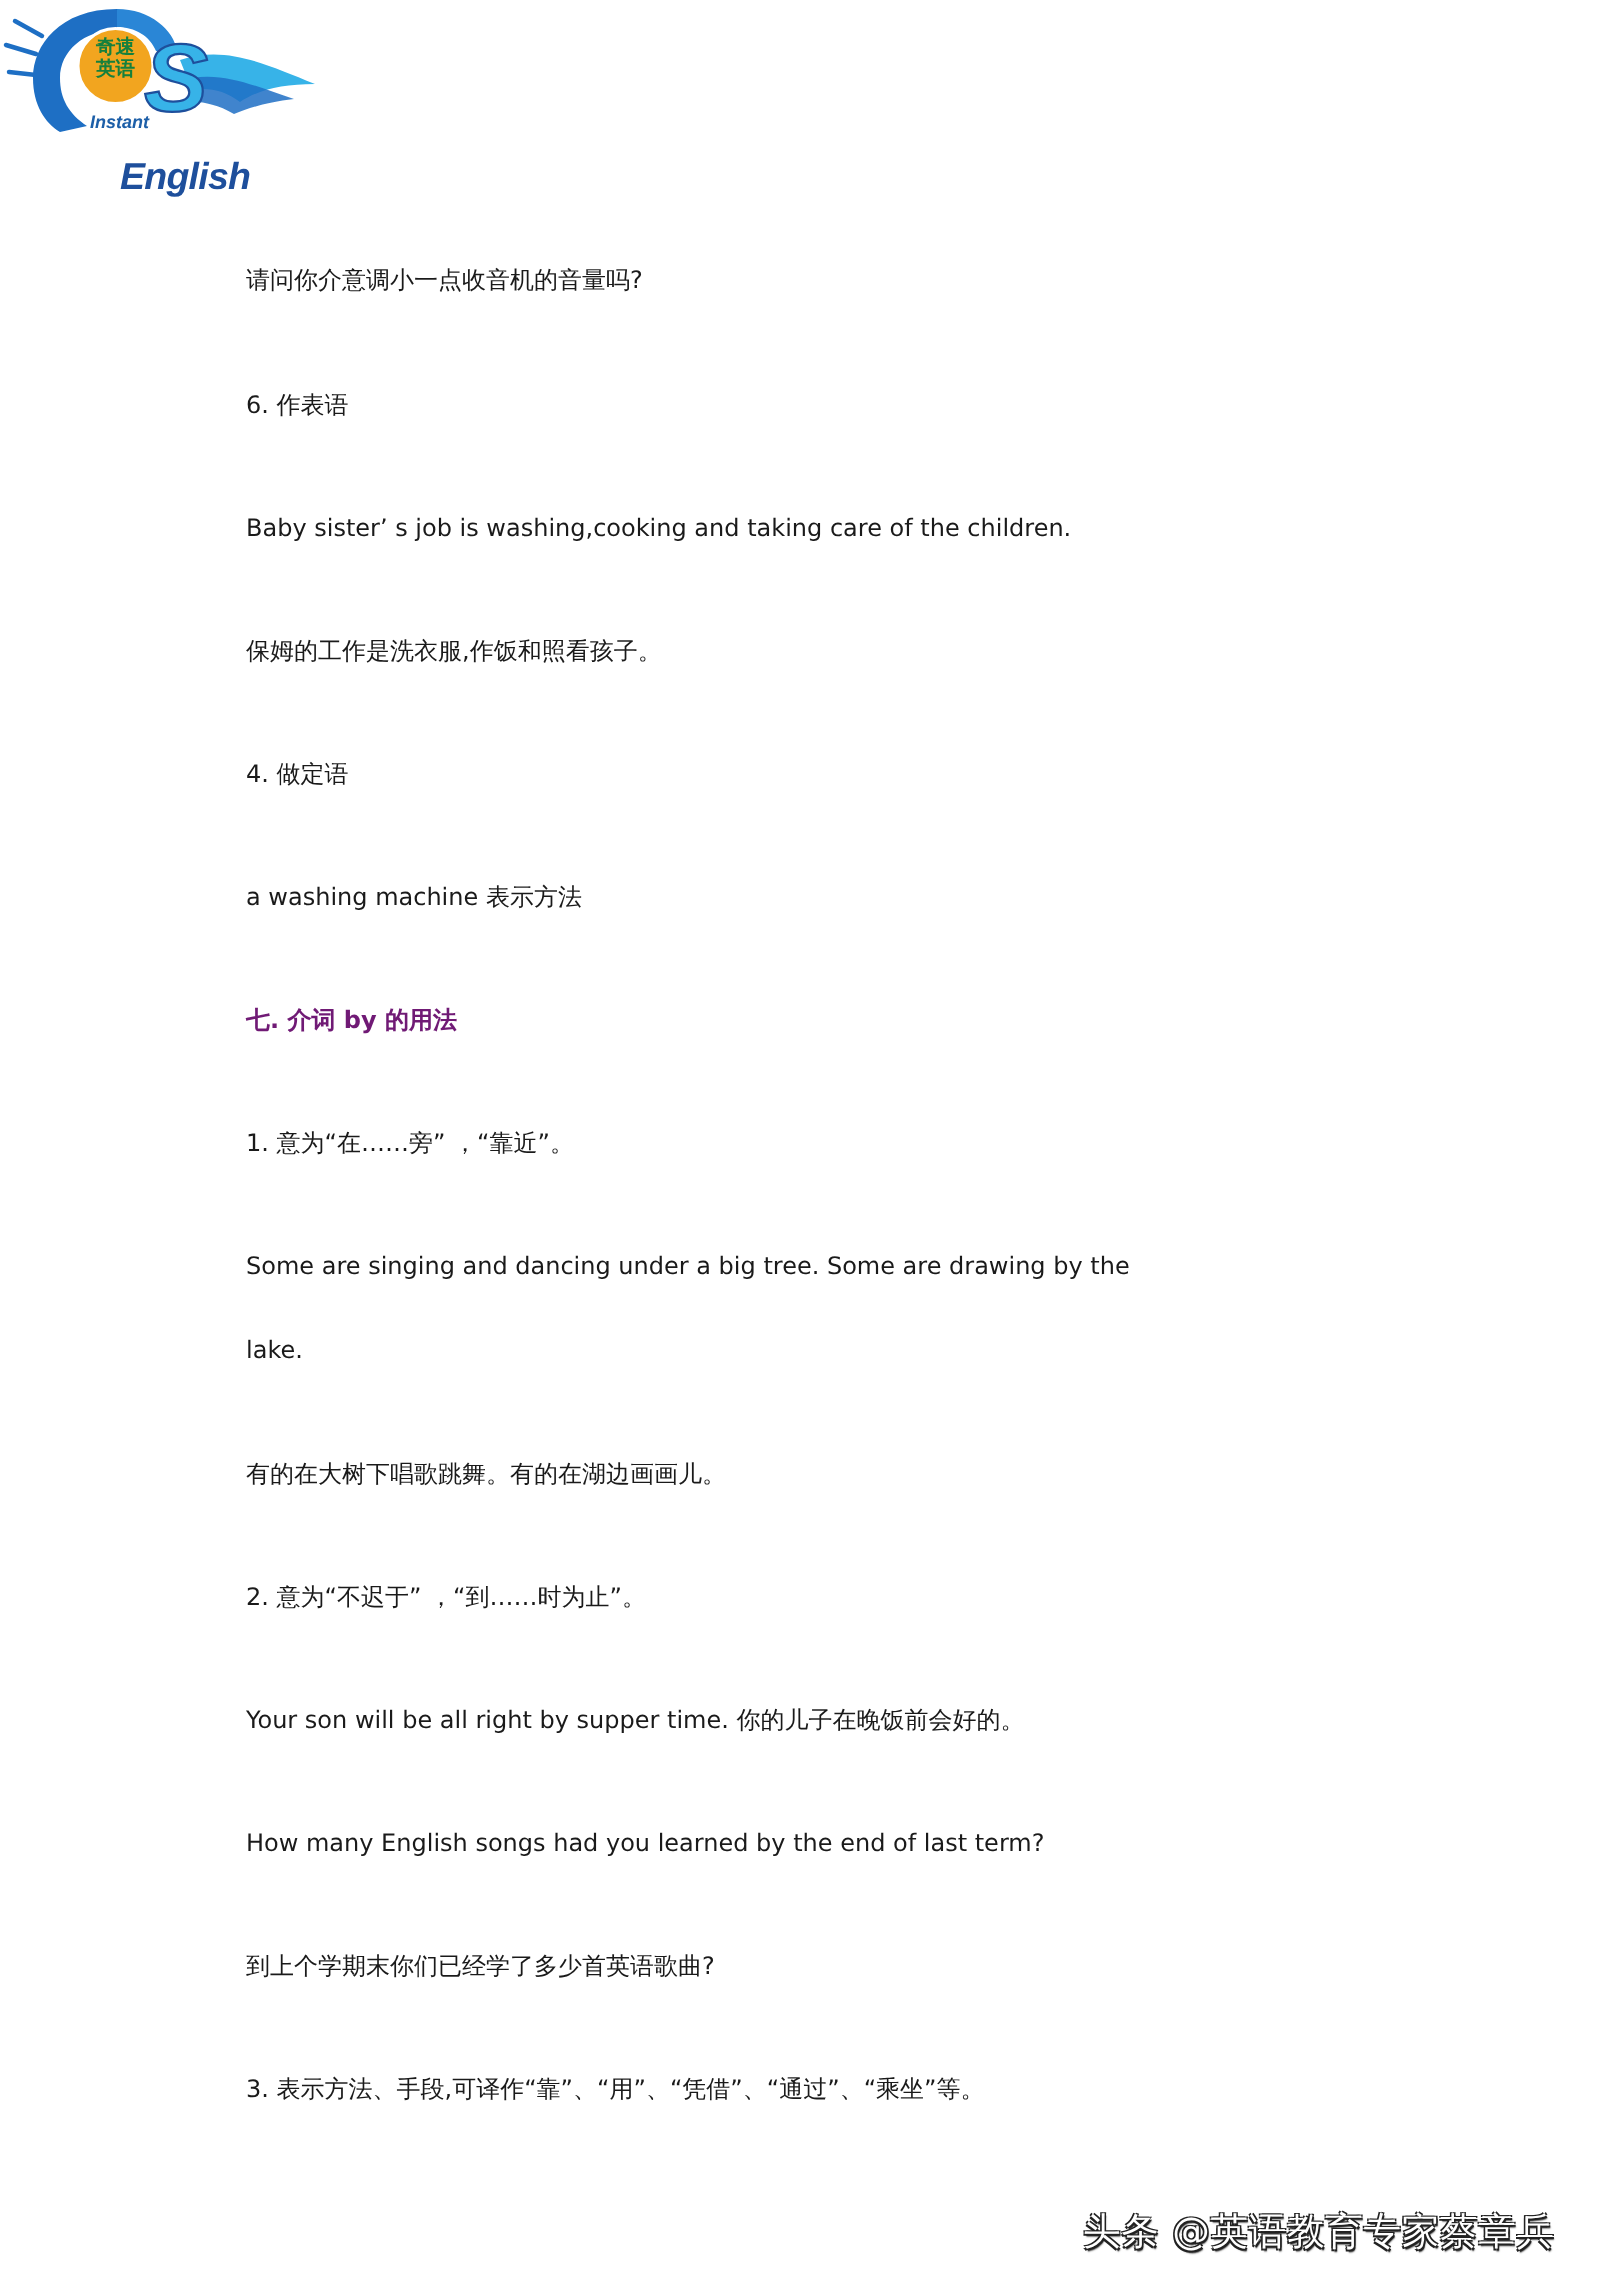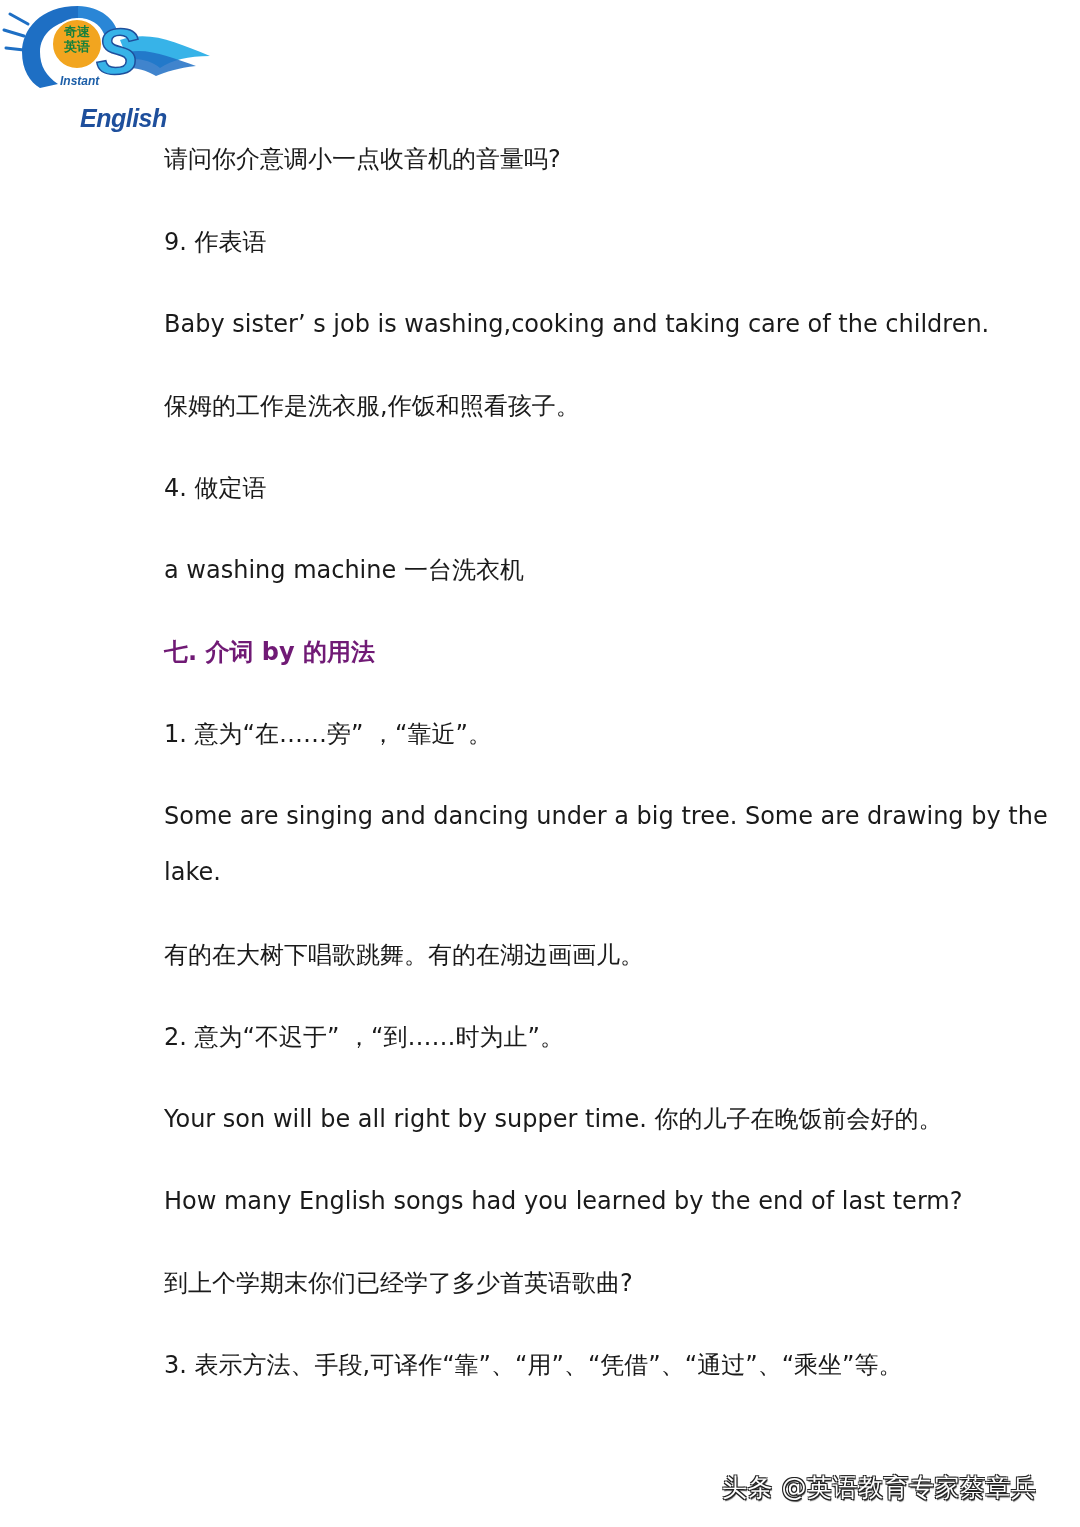--- a/index.html
+++ b/index.html
@@ -54,24 +54,25 @@
       font-style: italic;
       font-weight: bold;
       color: #1e4f9c;
       font-family: "Liberation Sans", sans-serif;
       letter-spacing: -0.5px;
       margin-top: 32px;
     }
     .line {
       position: absolute;
       left: 164px;
-      font-size: 24px;
+      font-size: 16px;
       line-height: 28px;
       white-space: nowrap;
       color: #1a1a1a;
+      margin-top: 28px;
     }
     .heading {
       color: #701a75;
       font-weight: bold;
     }
     .footer-watermark {
       position: absolute;
       left: 722px;
       top: 1472px;
       font-size: 25px;
@@ -110,25 +111,25 @@
   </svg>
   <div class="logo-cn">
     <div>奇速</div>
     <div>英语</div>
   </div>
   <div class="logo-instant">Instant</div>
   <div class="logo-english">English</div>
 </div>
 
 <div class="line" style="top:145px">请问你介意调小一点收音机的音量吗?</div>
-<div class="line" style="top:228px">9.  作表语</div>
+<div class="line" style="top:228px">6.  作表语</div>
 <div class="line" style="top:310px">Baby sister’  s job is washing,cooking and taking care of the children.</div>
 <div class="line" style="top:392px">保姆的工作是洗衣服,作饭和照看孩子。</div>
 <div class="line" style="top:474px">4.  做定语</div>
-<div class="line" style="top:556px">a washing machine  一台洗衣机</div>
+<div class="line" style="top:556px">a washing machine  表示方法</div>
 <div class="line heading" style="top:638px">七.  介词 by 的用法</div>
 <div class="line" style="top:720px">1.  意为“在……旁”  ，“靠近”。</div>
 <div class="line" style="top:802px">Some are singing and dancing under a big tree. Some are drawing by the</div>
 <div class="line" style="top:858px">lake.</div>
 <div class="line" style="top:941px">有的在大树下唱歌跳舞。有的在湖边画画儿。</div>
 <div class="line" style="top:1023px">2.  意为“不迟于”  ，“到……时为止”。</div>
 <div class="line" style="top:1105px">Your son will be all right by supper time.  你的儿子在晚饭前会好的。</div>
 <div class="line" style="top:1187px">How many English songs had you learned by the end of last term?</div>
 <div class="line" style="top:1269px">到上个学期末你们已经学了多少首英语歌曲?</div>
 <div class="line" style="top:1351px">3.  表示方法、手段,可译作“靠”、“用”、“凭借”、“通过”、“乘坐”等。</div>

